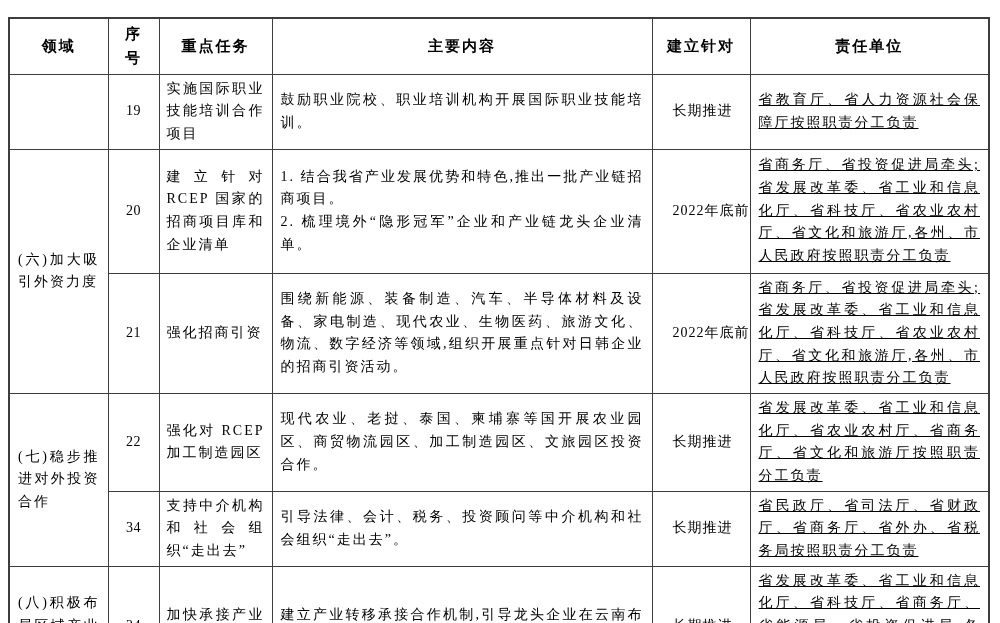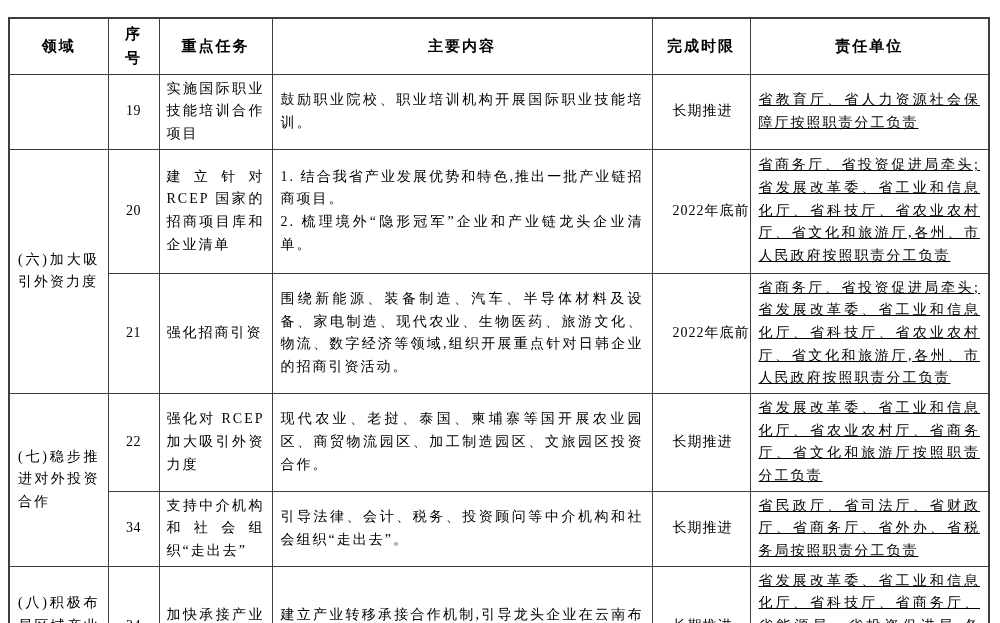--- a/index.html
+++ b/index.html
@@ -90,21 +90,21 @@
       <col style="width:380px">
       <col style="width:98px">
       <col style="width:239px">
     </colgroup>
     <thead>
       <tr style="height:31px">
         <th>领域</th>
         <th>序号</th>
         <th>重点任务</th>
         <th>主要内容</th>
-        <th>完成时限</th>
+        <th>建立针对</th>
         <th>责任单位</th>
       </tr>
     </thead>
     <tbody>
       <tr style="height:75px">
         <td class="c-domain"></td>
         <td class="c-num">19</td>
         <td class="c-task">实施国际职业技能培训合作项目</td>
         <td class="c-content">鼓励职业院校、职业培训机构开展国际职业技能培训。</td>
         <td class="c-deadline">长期推进</td>
@@ -122,21 +122,21 @@
       <tr style="height:119px">
         <td class="c-num">21</td>
         <td class="c-task">强化招商引资</td>
         <td class="c-content">围绕新能源、装备制造、汽车、半导体材料及设备、家电制造、现代农业、生物医药、旅游文化、物流、数字经济等领域,组织开展重点针对日韩企业的招商引资活动。</td>
         <td class="c-deadline">2022年底前</td>
         <td class="c-unit">省商务厅、省投资促进局牵头;省发展改革委、省工业和信息化厅、省科技厅、省农业农村厅、省文化和旅游厅,各州、市人民政府按照职责分工负责</td>
       </tr>
       <tr style="height:89px">
         <td class="c-domain" rowspan="2">(七)稳步推进对外投资合作</td>
         <td class="c-num">22</td>
-        <td class="c-task">强化对 RCEP 加大吸引外资力度</td>
+        <td class="c-task">强化对 RCEP 加工制造园区</td>
         <td class="c-content">现代农业、老挝、泰国、柬埔寨等国开展农业园区、商贸物流园区、加工制造园区、文旅园区投资合作。</td>
         <td class="c-deadline">长期推进</td>
         <td class="c-unit">省发展改革委、省工业和信息化厅、省农业农村厅、省商务厅、省文化和旅游厅按照职责分工负责</td>
       </tr>
       <tr style="height:72px">
         <td class="c-num">34</td>
         <td class="c-task">支持中介机构和社会组织“走出去”</td>
         <td class="c-content">引导法律、会计、税务、投资顾问等中介机构和社会组织“走出去”。</td>
         <td class="c-deadline">长期推进</td>
         <td class="c-unit">省民政厅、省司法厅、省财政厅、省商务厅、省外办、省税务局按照职责分工负责</td>

